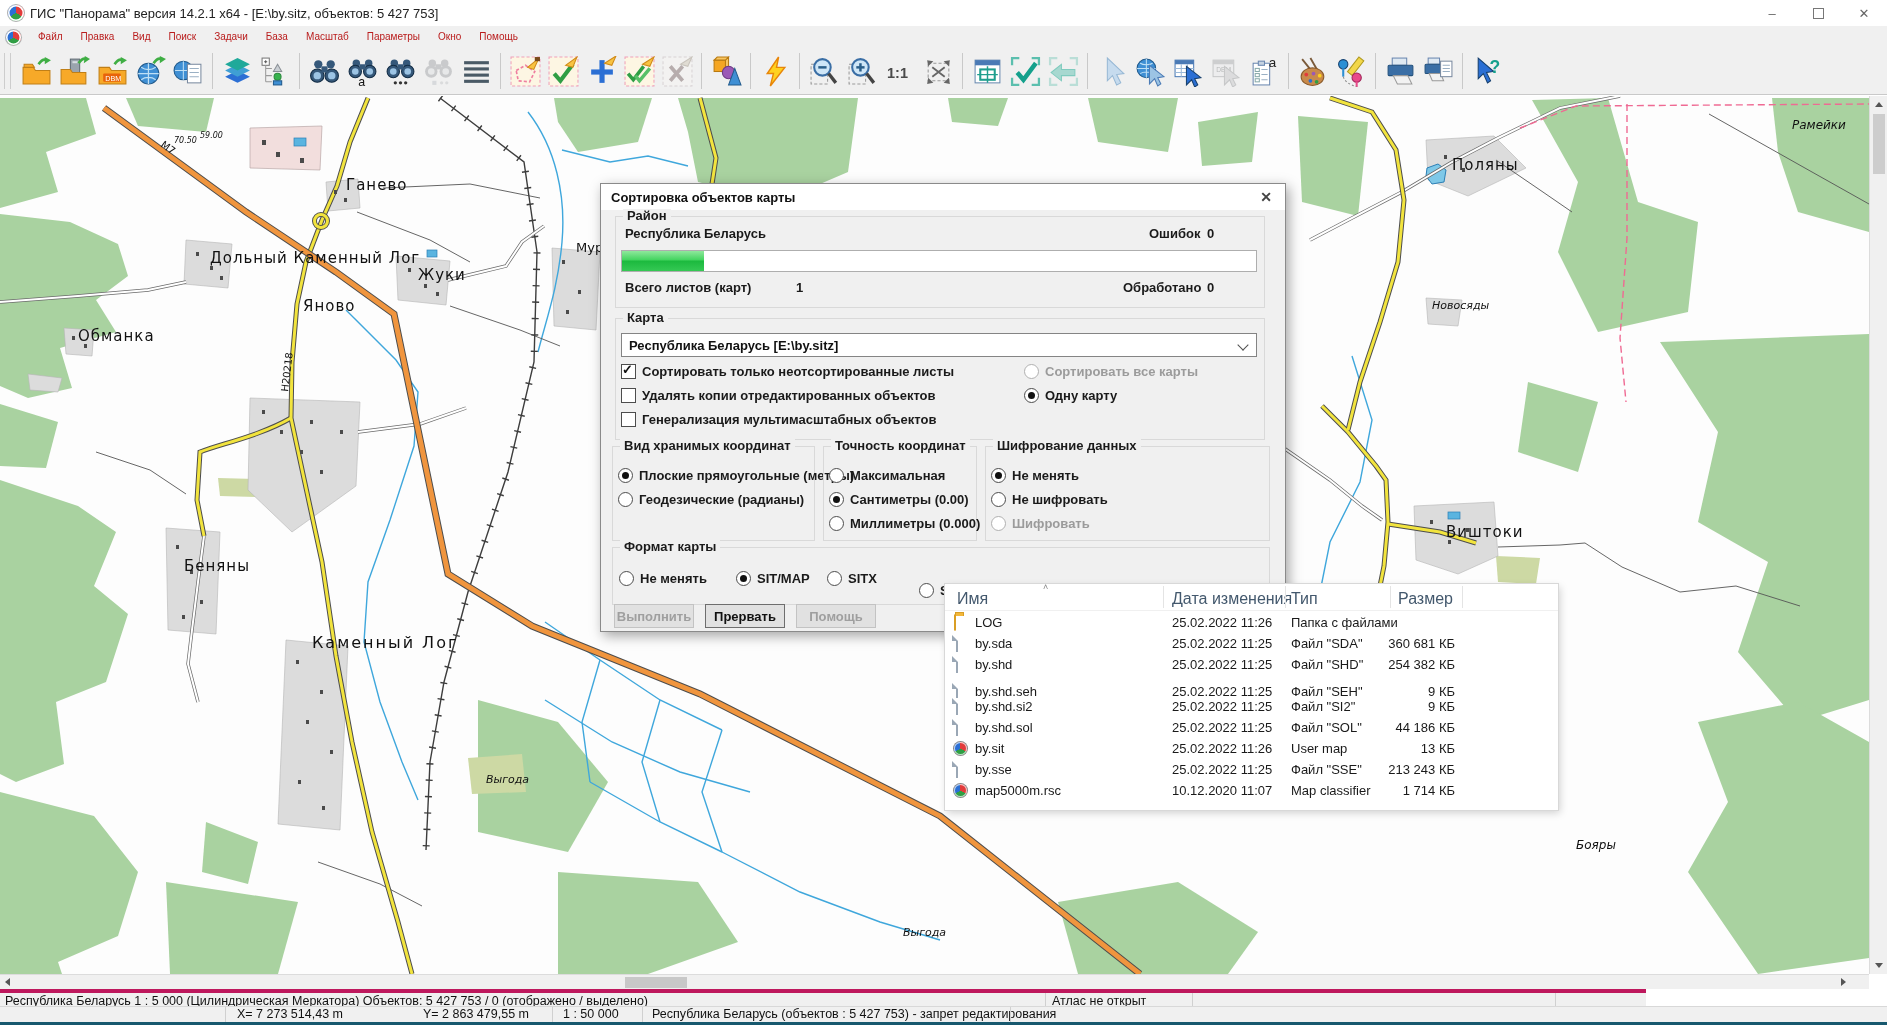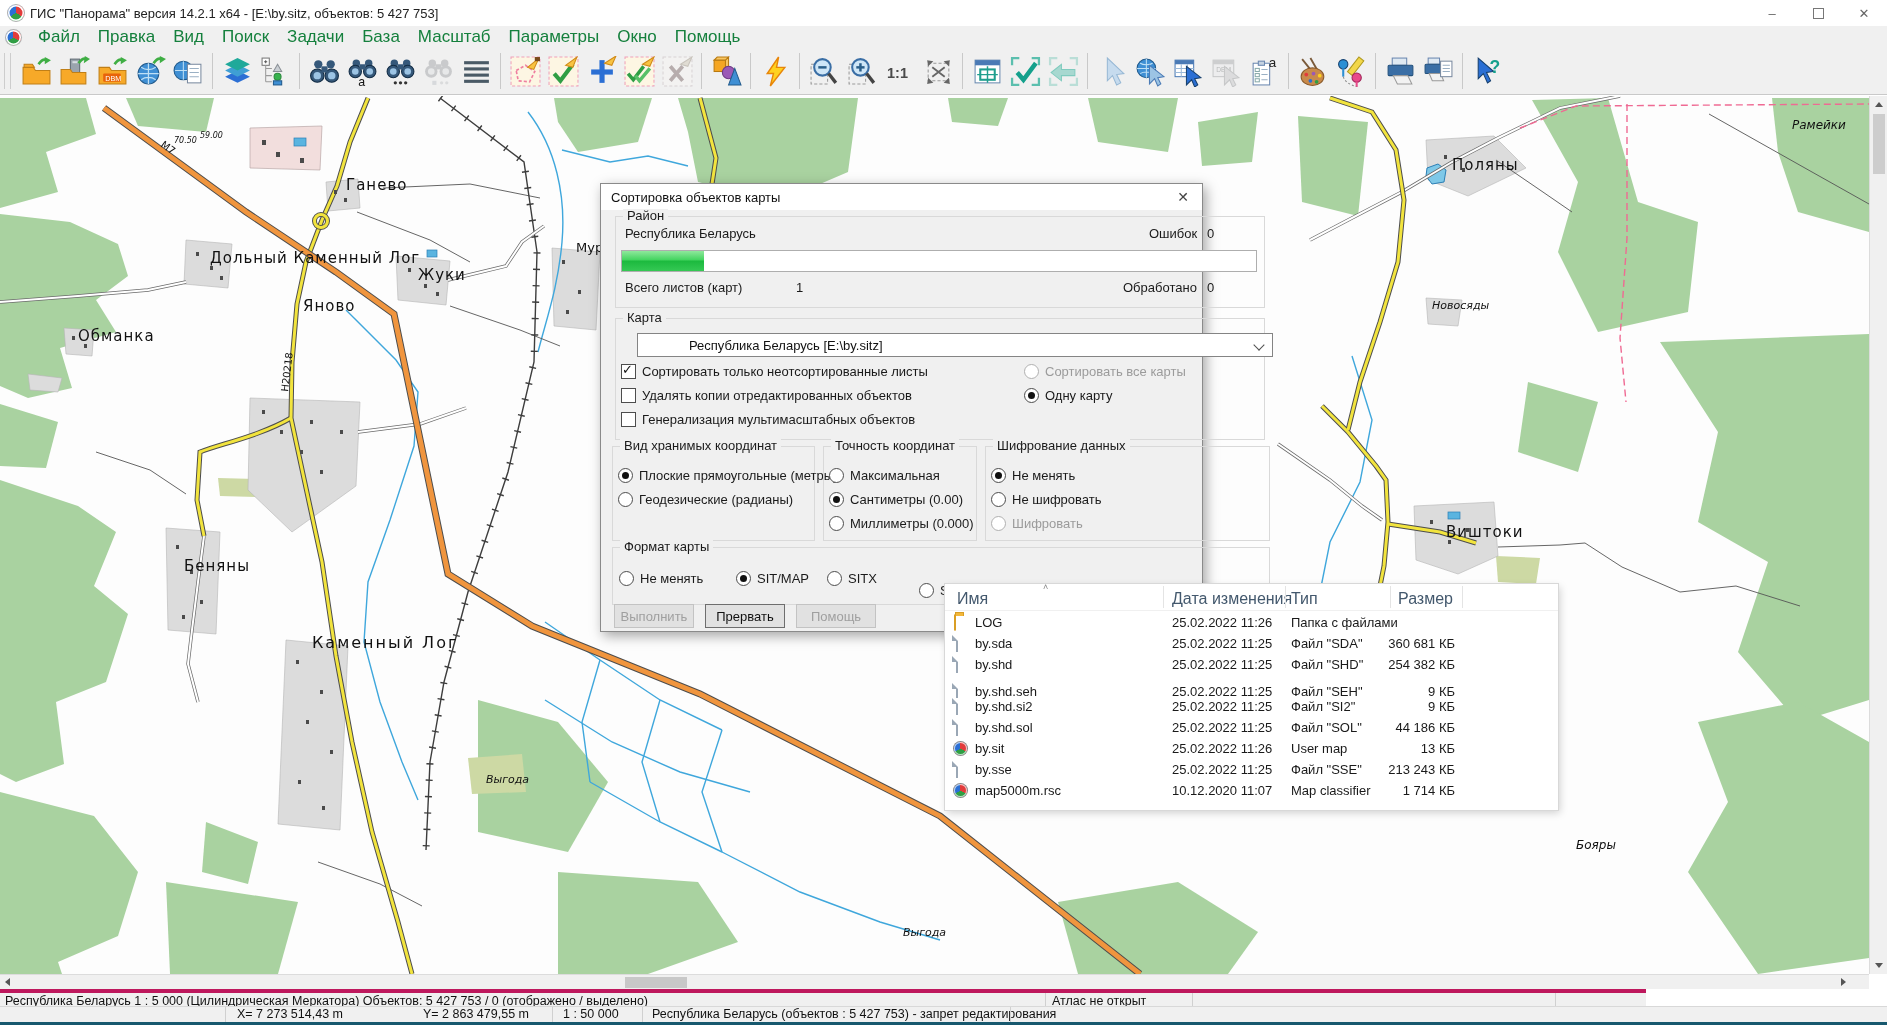--- a/index.html
+++ b/index.html
@@ -10,51 +10,51 @@
   .app-ico{width:16px;height:16px;margin:0 6px 0 8px;border-radius:50%;
            background:conic-gradient(#e23b3b 0 120deg,#2f9e44 0 240deg,#2b6fd4 0 360deg);
            box-shadow:inset 0 0 0 1.5px #fff,0 0 0 1px #b0b0b0;}
   .title-text{font-size:13px;color:#222;}
   .win-controls{position:absolute;right:0;top:0;display:flex;height:26px;}
   .wbtn{width:46px;height:26px;display:flex;align-items:center;justify-content:center;color:#666;font-size:13px;}
   .wbtn .maxbox{width:9px;height:9px;border:1px solid #777;display:block;}
   
   .menubar{position:absolute;left:0;top:26px;width:1887px;height:22px;background:#f0f0f0;display:flex;align-items:center;border-bottom:1px solid #e2e2e2;}
   .menubar .app-ico{width:15px;height:15px;margin:0 8px 0 6px;}
-  .mi{font-size:17px;color:#15803d;padding:0 9px;line-height:22px;}
+  .mi{font-size:10px;color:#b91c1c;padding:0 9px;line-height:22px;}
   
   .toolbar{position:absolute;left:0;top:48px;width:1887px;height:47px;background:#f0f0f0;border-bottom:1px solid #c9c9c9;display:flex;align-items:center;padding-left:4px;box-sizing:border-box;}
   .grip{width:5px;height:36px;border-left:1px solid #cdcdcd;border-right:1px solid #cdcdcd;margin-right:6px;}
   .tbtn{width:38px;height:42px;display:flex;align-items:center;justify-content:center;flex:none;}
   .tbtn svg{width:31px;height:31px;}
   .sep{width:1px;height:36px;background:#c9c9c9;margin:0 5px;flex:none;}
   .dis{filter:grayscale(.85);opacity:.45;}
   .semi{opacity:.75;}
   
   #map-wrap{position:absolute;left:0;top:96px;width:1869px;height:878px;background:#fdfdfd;overflow:hidden;}
   #map-svg{position:absolute;left:0;top:0;}
   #map-svg text{fill:#111;font-family:"DejaVu Sans",sans-serif;}
   
   .vscroll{position:absolute;right:0;top:96px;width:18px;height:878px;background:#f0f0f0;border-left:1px solid #dcdcdc;box-sizing:border-box;}
   .hscroll{position:absolute;left:0;top:974px;width:1869px;height:15px;background:#f0f0f0;border-top:1px solid #dcdcdc;box-sizing:border-box;}
   .sb-arrow{position:absolute;width:0;height:0;}
   .thumb-v{position:absolute;left:3px;top:18px;width:12px;height:60px;background:#cdcdcd;}
   .thumb-h{position:absolute;left:625px;top:2px;width:62px;height:11px;background:#c8c8c8;}
   
-  .dialog{position:absolute;left:600px;top:183px;width:603px;height:449px;background:#f0f0f0;border:1px solid #8a8a8a;
-          box-shadow:3px 4px 12px rgba(0,0,0,.35);z-index:40;box-sizing:border-box;}
+  .dialog{position:absolute;left:600px;top:183px;width:686px;height:449px;background:#f0f0f0;border:1px solid #8a8a8a;
+          box-shadow:3px 4px 12px rgba(0,0,0,.35);z-index:40;box-sizing:border-box;font-weight:bold;}
   .dlg-title{position:absolute;left:0;top:0;width:100%;height:26px;background:#fff;display:flex;align-items:center;}
   .dlg-title span{font-size:13px;color:#111;margin-left:10px;}
   .dlg-close{position:absolute;right:4px;top:2px;width:30px;height:22px;display:flex;align-items:center;justify-content:center;font-size:14px;color:#444;}
   .grp{position:absolute;border:1px solid #d9d9d9;background:transparent;}
   .grp-lbl{position:absolute;font-size:13px;color:#1a1a1a;background:#f0f0f0;padding:0 4px;line-height:13px;}
   .dtext{position:absolute;font-size:13px;color:#1a1a1a;white-space:nowrap;}
   .progress{position:absolute;left:20px;top:66px;width:636px;height:22px;background:#fff;border:1px solid #aeaeae;box-sizing:border-box;}
   .progress .fill{height:100%;background:linear-gradient(180deg,#8fe89c 0%,#43d45f 45%,#1cb93e 50%,#35c854 100%);}
-  .combo{position:absolute;left:36px;top:149px;width:636px;height:24px;background:#fff;border:1px solid #848484;box-sizing:border-box;display:flex;align-items:center;padding-left:44px;}
+  .combo{position:absolute;left:20px;top:149px;width:636px;height:24px;background:#fff;border:1px solid #848484;box-sizing:border-box;display:flex;align-items:center;}
   .combo span{font-size:13px;color:#111;margin-left:7px;}
   .combo .chev{position:absolute;right:9px;top:7px;width:7px;height:7px;border-right:1.6px solid #505050;border-bottom:1.6px solid #505050;transform:rotate(45deg);}
   .opt{display:flex;align-items:center;height:15px;}
   .opt .box{width:13px;height:13px;background:#fff;border:1px solid #4d4d4d;flex:none;position:relative;}
   .opt .box.checked:after{content:"✓";position:absolute;left:0px;top:-3px;font-size:13px;color:#111;}
   .opt .rad{width:13px;height:13px;border-radius:50%;background:#fff;border:1px solid #4d4d4d;flex:none;position:relative;}
   .opt .rad.checked:after{content:"";position:absolute;left:3px;top:3px;width:7px;height:7px;border-radius:50%;background:#111;}
   .opt.off .box,.opt.off .rad{border-color:#b0b0b0;}
   .opt.off .t{color:#9b9b9b;}
   .opt .t{font-size:13px;color:#1a1a1a;margin-left:6px;white-space:nowrap;}

